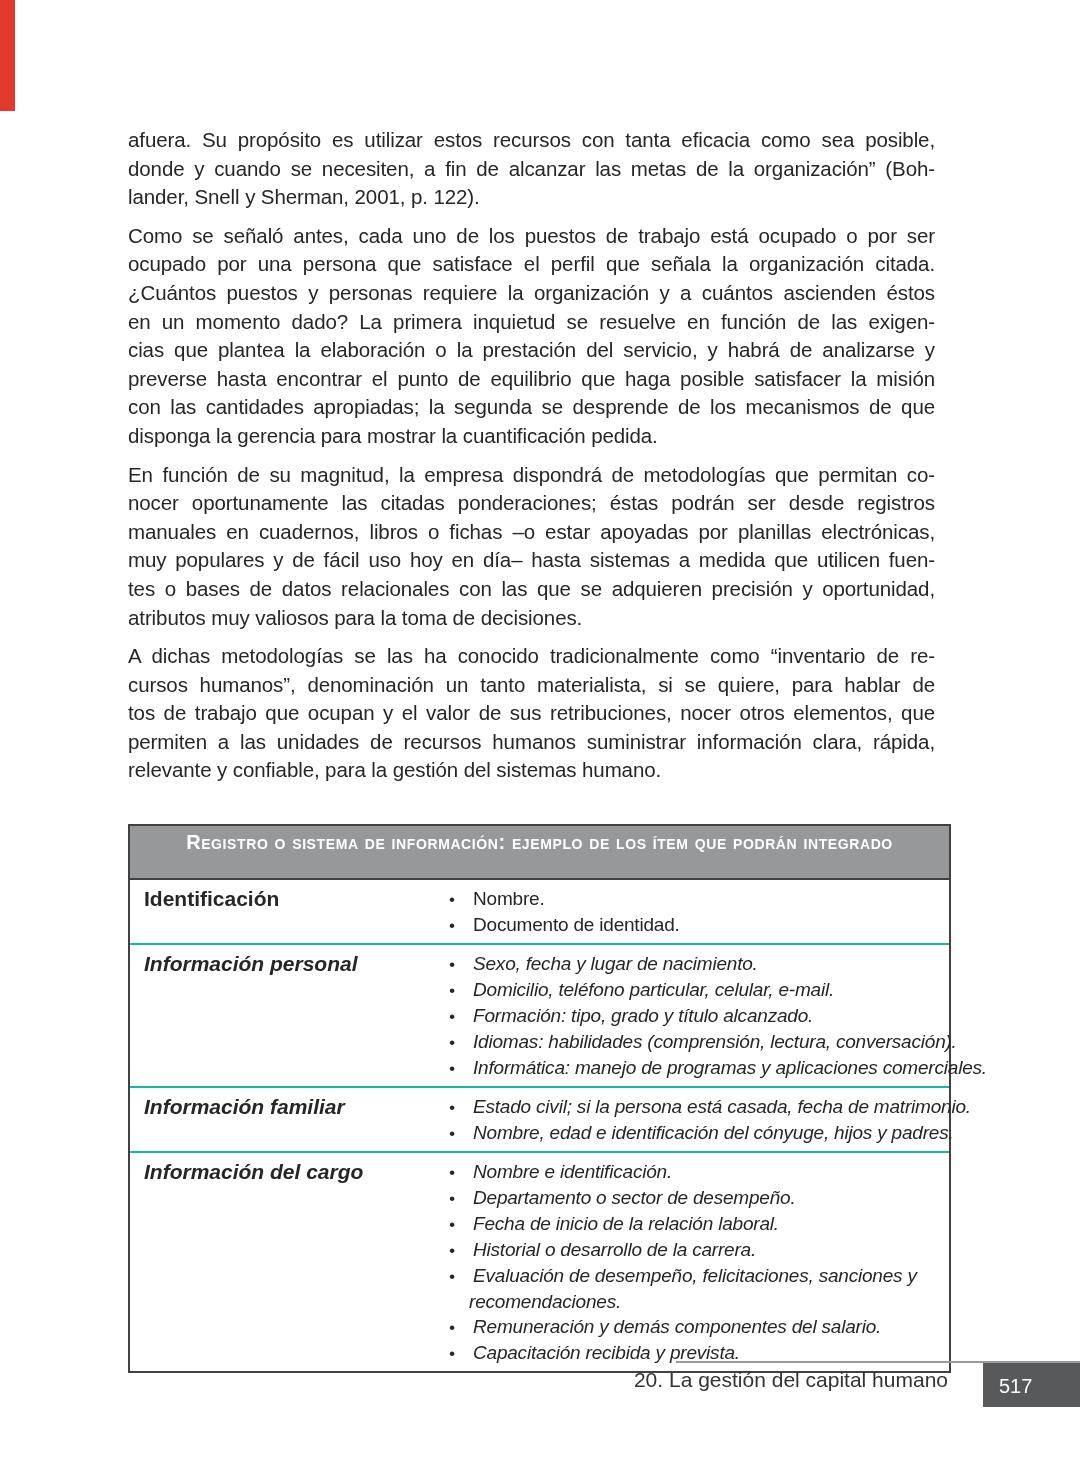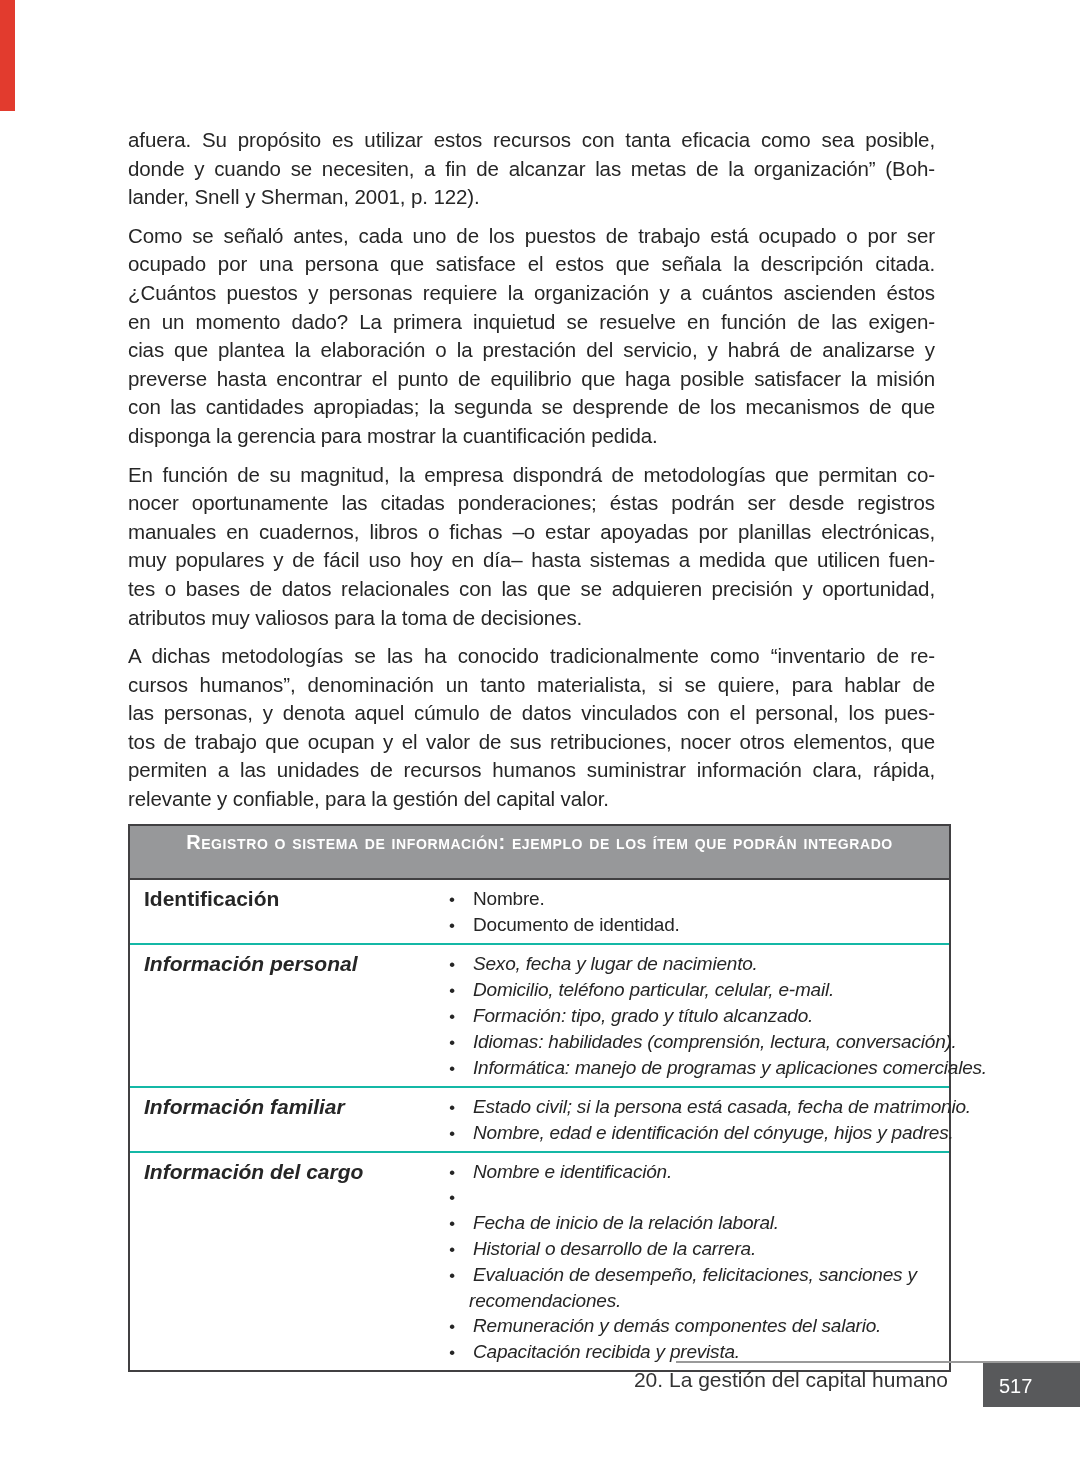--- a/index.html
+++ b/index.html
@@ -87,43 +87,42 @@
   <div class="color-tab" style="background: rgb(226, 59, 46);"></div>
 
   <div class="text-block" id="text-block">
       <div class="para">
         <div class="line">afuera. Su propósito es utilizar estos recursos con tanta eficacia como sea posible,</div>
         <div class="line">donde y cuando se necesiten, a fin de alcanzar las metas de la organización” (Boh-</div>
         <div class="line">lander, Snell y Sherman, 2001, p. 122).</div>
       </div>
       <div class="para">
         <div class="line">Como se señaló antes, cada uno de los puestos de trabajo está ocupado o por ser</div>
-        <div class="line">ocupado por una persona que satisface el estos que señala la descripción citada.</div>
+        <div class="line">ocupado por una persona que satisface el perfil que señala la organización citada.</div>
         <div class="line">¿Cuántos puestos y personas requiere la organización y a cuántos ascienden éstos</div>
         <div class="line">en un momento dado? La primera inquietud se resuelve en función de las exigen-</div>
         <div class="line">cias que plantea la elaboración o la prestación del servicio, y habrá de analizarse y</div>
         <div class="line">preverse hasta encontrar el punto de equilibrio que haga posible satisfacer la misión</div>
         <div class="line">con las cantidades apropiadas; la segunda se desprende de los mecanismos de que</div>
         <div class="line">disponga la gerencia para mostrar la cuantificación pedida.</div>
       </div>
       <div class="para">
         <div class="line">En función de su magnitud, la empresa dispondrá de metodologías que permitan co-</div>
         <div class="line">nocer oportunamente las citadas ponderaciones; éstas podrán ser desde registros</div>
         <div class="line">manuales en cuadernos, libros o fichas –o estar apoyadas por planillas electrónicas,</div>
         <div class="line">muy populares y de fácil uso hoy en día– hasta sistemas a medida que utilicen fuen-</div>
         <div class="line">tes o bases de datos relacionales con las que se adquieren precisión y oportunidad,</div>
         <div class="line">atributos muy valiosos para la toma de decisiones.</div>
       </div>
       <div class="para">
         <div class="line">A dichas metodologías se las ha conocido tradicionalmente como “inventario de re-</div>
         <div class="line">cursos humanos”, denominación un tanto materialista, si se quiere, para hablar de</div>
-        <div class="line">las personas, y denota aquel cúmulo de datos vinculados con el personal, los pues-</div>
         <div class="line">tos de trabajo que ocupan y el valor de sus retribuciones, nocer otros elementos, que</div>
         <div class="line">permiten a las unidades de recursos humanos suministrar información clara, rápida,</div>
-        <div class="line">relevante y confiable, para la gestión del capital valor.</div>
+        <div class="line">relevante y confiable, para la gestión del sistemas humano.</div>
       </div>
     </div>
 
   <div class="info-table">
     <div class="table-header" style="background: rgb(151, 152, 154);">Registro o sistema de información: ejemplo de los ítem que podrán integrado</div>
     <div id="table-rows">
         <div class="table-row">
     <div class="row-label">Identificación</div>
     <div class="row-items">
             <div class="bullet-line">
@@ -176,20 +175,21 @@
   </div>
         <div class="table-row">
     <div class="row-label">Información del cargo</div>
     <div class="row-items">
             <div class="bullet-line">
     <span class="bullet-dot">•</span>
     <span class="bullet-text">Nombre e identificación.</span>
   </div>
             <div class="bullet-line">
     <span class="bullet-dot">•</span>
+    <span class="bullet-text">Departamento o sector de desempeño.</span>
   </div>
             <div class="bullet-line">
     <span class="bullet-dot">•</span>
     <span class="bullet-text">Fecha de inicio de la relación laboral.</span>
   </div>
             <div class="bullet-line">
     <span class="bullet-dot">•</span>
     <span class="bullet-text">Historial o desarrollo de la carrera.</span>
   </div>
             <div class="bullet-line">

